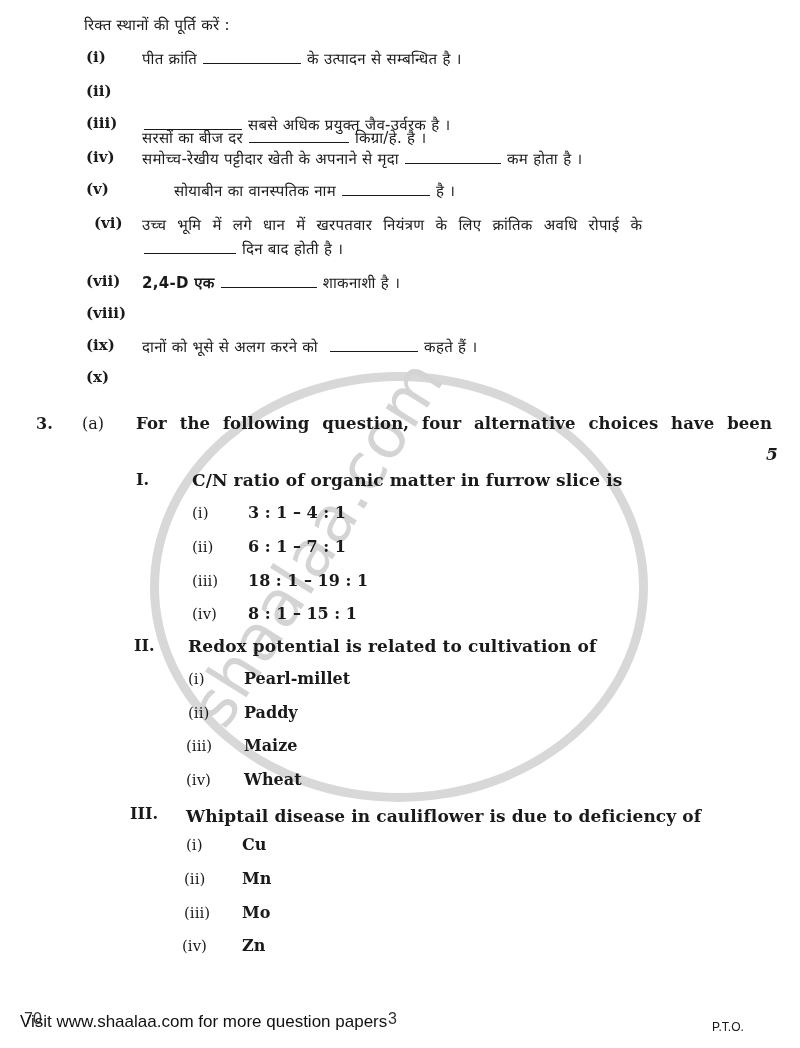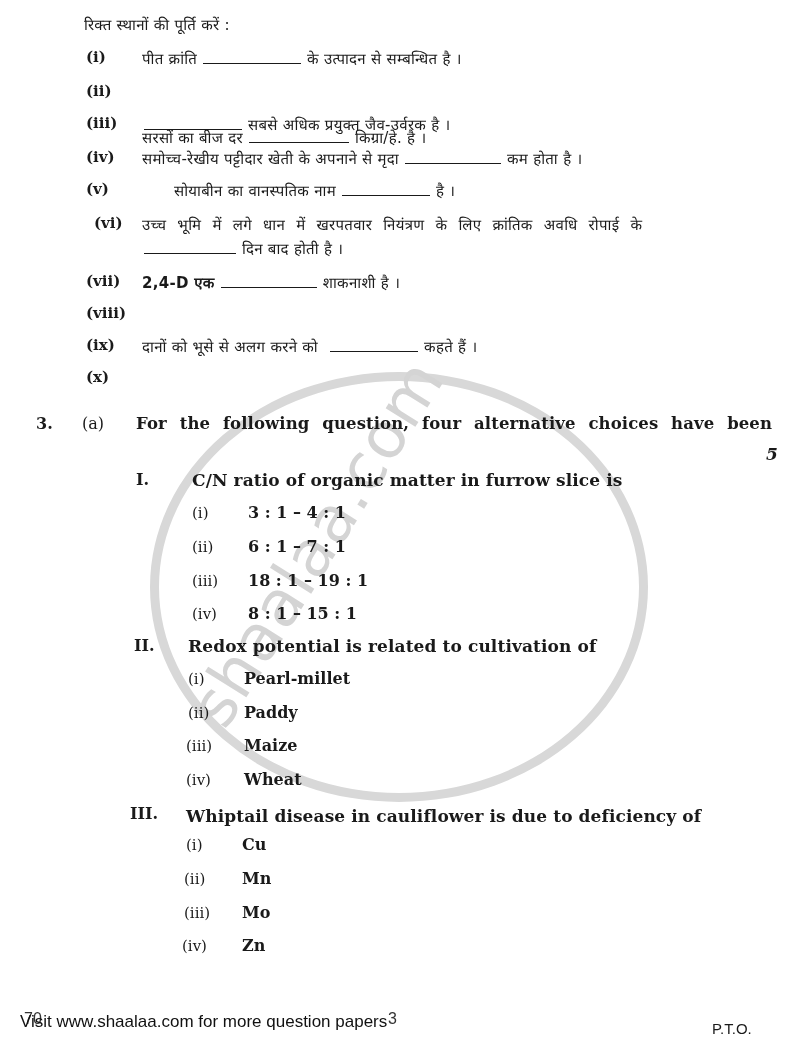--- a/index.html
+++ b/index.html
@@ -202,15 +202,15 @@
   <div class="opt-label" style="left:184px; top:870px;">(ii)</div>
   <div class="opt-text" style="left:242px; top:869px;">Mn</div>
   <div class="opt-label" style="left:184px; top:904px;">(iii)</div>
   <div class="opt-text" style="left:242px; top:903px;">Mo</div>
   <div class="opt-label" style="left:182px; top:937px;">(iv)</div>
   <div class="opt-text" style="left:242px; top:936px;">Zn</div>
 
   <div class="footer-text" style="left:24px; top:1010px; font-size:16px; color:#333;">70</div>
   <div class="footer-text" style="left:388px; top:1010px; font-size:16px; color:#333;">3</div>
   <a class="footer-text" style="left:20px; top:1012px; color:#111; text-decoration:none;">Visit www.shaalaa.com for more question papers</a>
-  <div class="footer-text" style="left:712px; top:1020px; font-size:15px;">P.T.O.</div>
+  <div class="footer-text" style="left:712px; top:1020px; font-size:12px;">P.T.O.</div>
 
 </div>
 
 </body></html>

